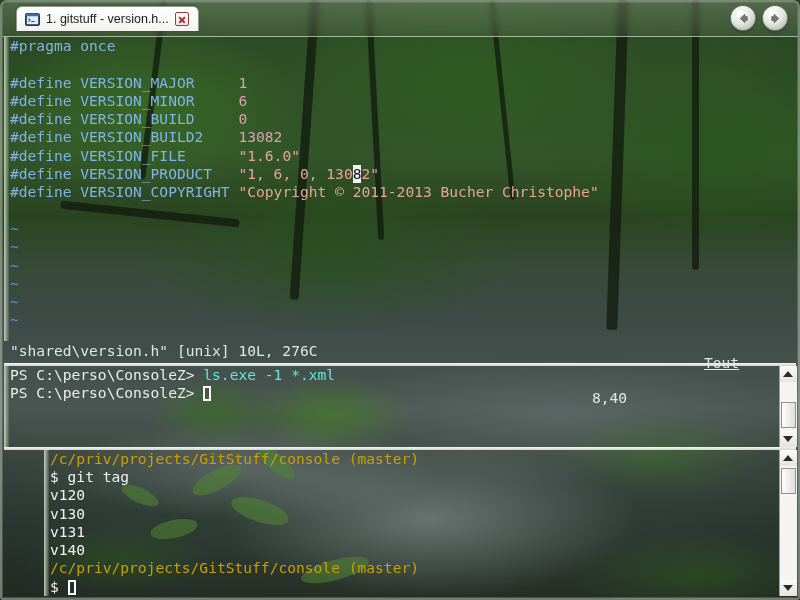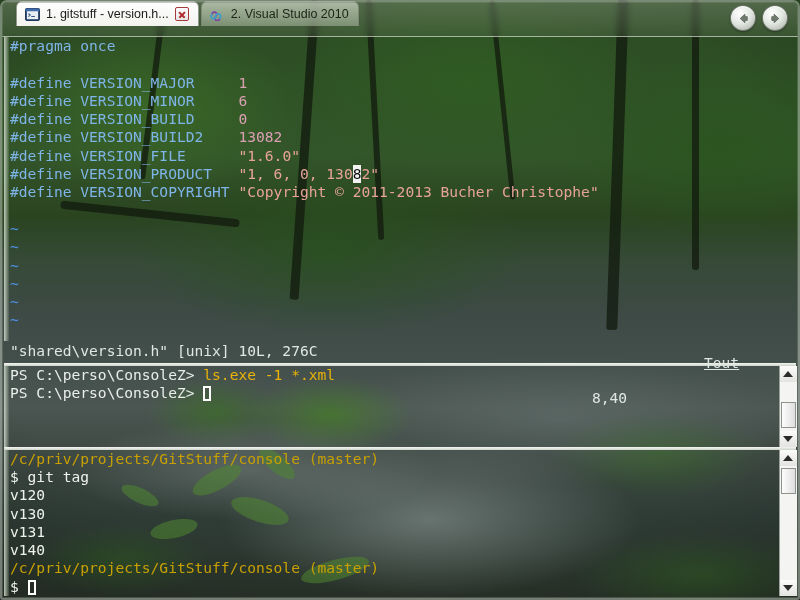--- a/index.html
+++ b/index.html
@@ -59,21 +59,21 @@
 
   
   .tabbar {
     position: absolute; left: 2px; top: 2px; width: 796px; height: 35px;
     background: linear-gradient(180deg, rgba(150,165,140,.38), rgba(95,115,85,.30));
     backdrop-filter: blur(3px);
     border-radius: 6px 6px 0 0;
     border-bottom: 1px solid rgba(235,240,230,.55);
     display: flex; align-items: flex-end;
   }
-  .tabs { display: flex; align-items: flex-start; height: 35px; padding-left: 14px; gap: 2px; }
+  .tabs { display: flex; align-items: center; height: 35px; padding-left: 14px; gap: 2px; }
   .tab {
     height: 25px; display: flex; align-items: center; gap: 6px;
     padding: 0 9px 0 8px;
     font-family: "Liberation Sans", sans-serif; font-size: 12.5px;
     border: 1px solid rgba(120,130,115,.8);
     border-bottom: none;
     border-radius: 6px 6px 0 0;
     white-space: nowrap;
   }
   .tab.active {
@@ -143,24 +143,24 @@
     font-family: "DejaVu Sans Mono", monospace;
     font-size: 14.6px; line-height: 20px; color: #dfe6e4;
     padding-left: 6px; position: relative; height: 22px;
   }
   .vim-status .col { position: absolute; left: 588px; top: 0; margin-top: 47px; }
   .vim-status .pct { position: absolute; left: 700px; top: 12px; text-decoration: underline; }
 
   
   .pane-ps { height: 82px; }
   .ps-text { color: #e9eeea; }
-  .ps-cmd  { color: #eab308; }
-
-  
-  .pane-git { flex: 1 1 auto; }
+  .ps-cmd  { color: #5eead4; }
+
+  
+  .pane-git { flex: 1 1 auto; margin-left: 40px; }
   .git-path { color: #c8a000; }
   .git-text { color: #eef2ec; }
   .cursor-hollow {
     display: inline-block; width: 8px; height: 15px;
     border: 2px solid #ffffff; vertical-align: -3px;
   }
 
   
   .sbar {
     flex: 0 0 auto; width: 17px; align-self: stretch;
@@ -216,27 +216,20 @@
           <rect x="0.5" y="0.5" width="15" height="13" rx="1.5" fill="#2b4d7e" stroke="#14294a"></rect>
           <rect x="2" y="3" width="12" height="9" fill="#e9eef5"></rect>
           <rect x="0.5" y="0.5" width="15" height="3" fill="#3f6ba8"></rect>
           <path d="M3.6 6 L5.6 7.6 L3.6 9.2" stroke="#2b4d7e" stroke-width="1.1" fill="none"></path>
           <rect x="6.6" y="8.6" width="4" height="1" fill="#2b4d7e"></rect>
         </svg>
         <span>1. gitstuff - version.h...</span>
         <span class="tab-close"></span>
       </div>
 
-      <div class="tab inactive">
-        <svg class="tab-icon" viewBox="0 0 16 14">
-          <path d="M2 7 a2.6 2.6 0 1 1 4.2 2 a2.6 2.6 0 1 0 4.2 2" stroke="#7b3fa0" stroke-width="1.9" fill="none" stroke-linecap="round"></path>
-          <path d="M10.4 11 a2.6 2.6 0 1 0 -4.2 -2 a2.6 2.6 0 1 1 -4.2 -2" stroke="#3fa0c8" stroke-width="1.9" fill="none" stroke-linecap="round"></path>
-        </svg>
-        <span>2. Visual Studio 2010</span>
-      </div>
 
     </div>
 
     <div class="navbtns">
       <div class="navbtn">
         <svg width="15" height="15" viewBox="0 0 16 16">
           <path d="M9.5 3.5 L4.5 8 L9.5 12.5 L9.5 10 L12 10 L12 6 L9.5 6 Z" fill="#6e7a6c" stroke="#566055" stroke-width="0.8" stroke-linejoin="round"></path>
         </svg>
       </div>
       <div class="navbtn">

